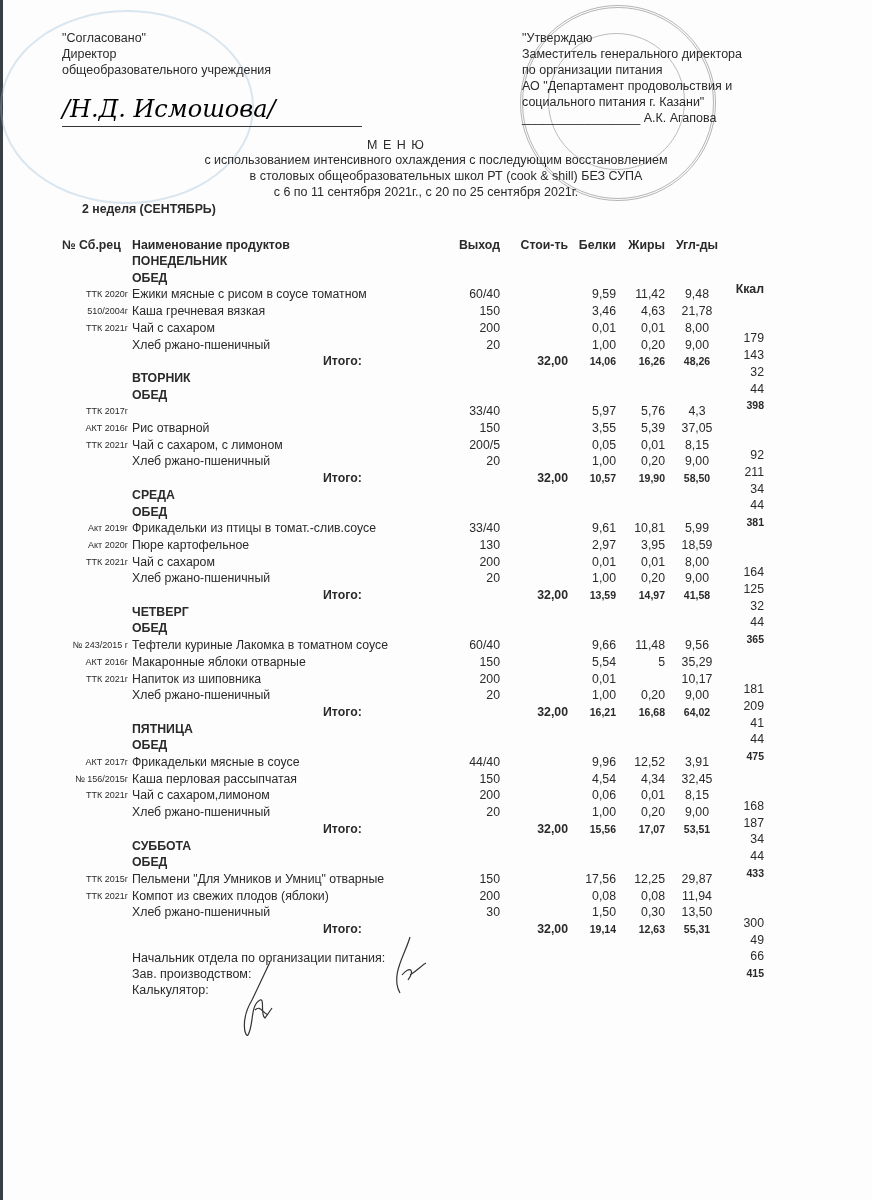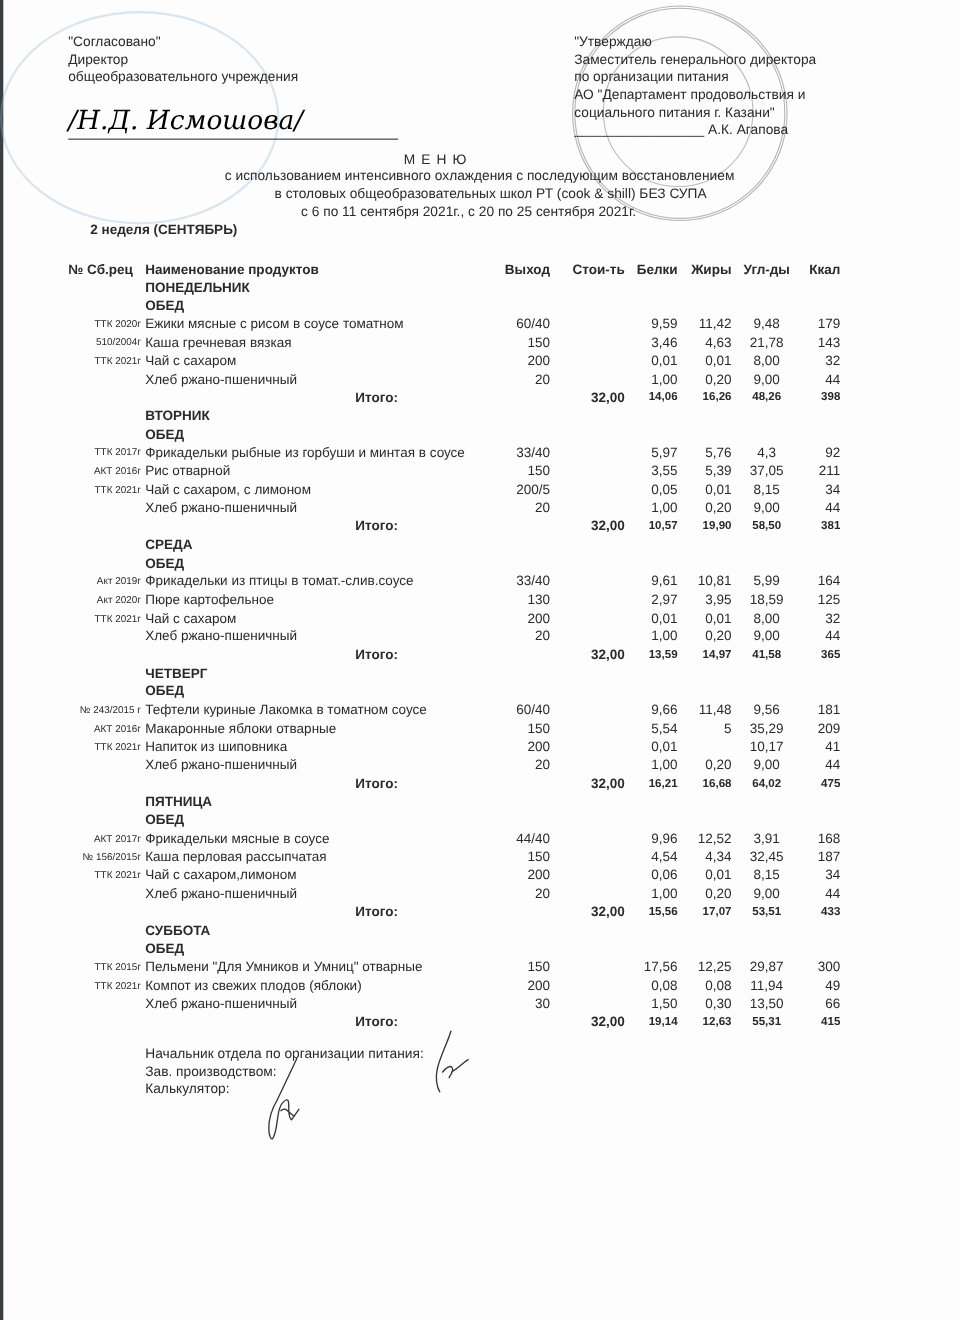--- a/index.html
+++ b/index.html
@@ -19,21 +19,21 @@
   .title { position: absolute; left: 0; width: 872px; text-align: center; font-size: 12.5px; line-height: 15px; }
   .row { position: absolute; left: 0; width: 872px; height: 16px; font-size: 12.3px; line-height: 16px; }
   .c { position: absolute; top: 0; white-space: nowrap; }
   .code { left: 50px; width: 78px; text-align: right; font-size: 9px; }
   .name { left: 132px; }
   .out  { left: 440px; width: 60px; text-align: right; }
   .cost { left: 520px; width: 48px; text-align: right; }
   .b    { left: 578px; width: 38px; text-align: right; }
   .f    { left: 625px; width: 40px; text-align: right; }
   .u    { left: 673px; width: 48px; text-align: center; }
-  .k    { left: 726px; width: 38px; text-align: right; }
+  .k    { left: 726px; width: 38px; text-align: right; margin-top: 44px; }
   .bold { font-weight: bold; }
   .tot .b, .tot .f, .tot .u, .tot .k { font-size: 10.5px; font-weight: bold; }
   .tot .cost { font-weight: bold; }
   .itogo { left: 323px; font-weight: bold; }
   .sig { position: absolute; }
 </style>
 </head>
 <body>
 
 <div class="edge"></div>
@@ -127,21 +127,20 @@
       <span class="c k">398</span>
     </div>
     <div class="row bold" style="top: 369.9px;">
       <span class="c name">ВТОРНИК</span>
     </div>
     <div class="row bold" style="top: 386.6px;">
       <span class="c name">ОБЕД</span>
     </div>
     <div class="row" style="top: 403.3px;">
       <span class="c code">ТТК 2017г</span>
-      <span class="c name">Фрикадельки рыбные из горбуши и минтая в соусе</span>
       <span class="c out">33/40</span>
       <span class="c b">5,97</span>
       <span class="c f">5,76</span>
       <span class="c u">4,3</span>
       <span class="c k">92</span>
     </div>
     <div class="row" style="top: 420px;">
       <span class="c code">АКТ 2016г</span>
       <span class="c name">Рис отварной</span>
       <span class="c out">150</span>

